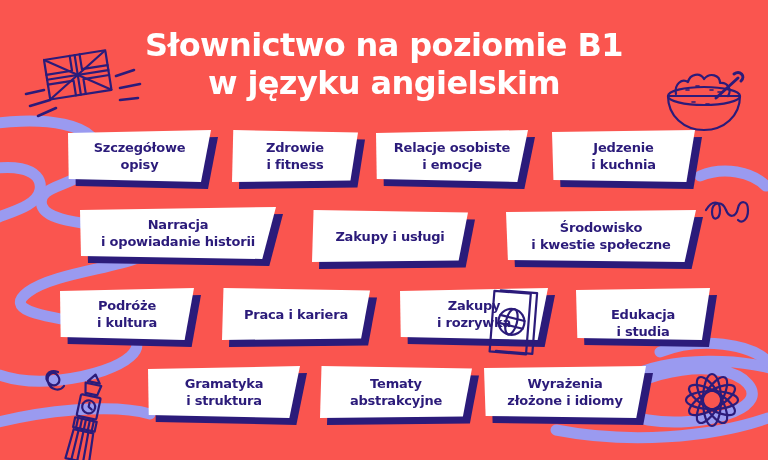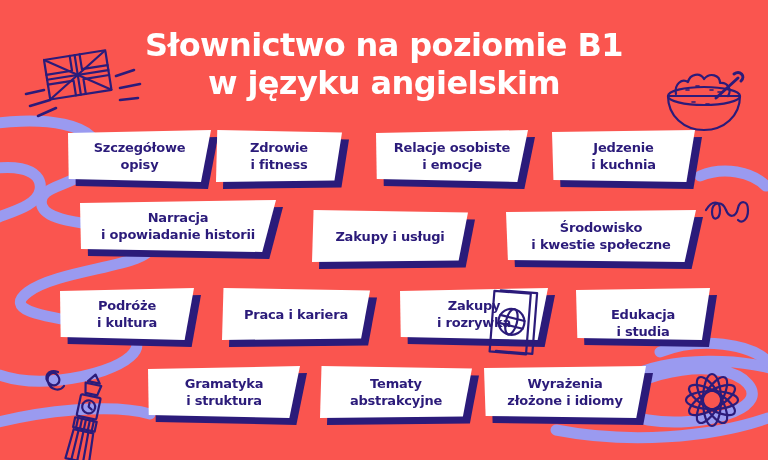--- a/index.html
+++ b/index.html
@@ -202,39 +202,39 @@
     <span class="title-line">w języku angielskim</span>
   </div>
 
   <div class="cards-layer" id="cards-layer">
       <div class="card clip-a" style="left: 68px; top: 130px; width: 143px; height: 52px;">
         <div class="card-shadow"></div>
         <div class="card-face"></div>
         <div class="card-label">Szczegółowe
 opisy</div>
       </div>
-      <div class="card clip-b" style="left: 216px; top: 130px; width: 126px; height: 52px;">
+      <div class="card clip-b" style="left: 232px; top: 130px; width: 126px; height: 52px;">
         <div class="card-shadow"></div>
         <div class="card-face"></div>
         <div class="card-label">Zdrowie
 i fitness</div>
       </div>
       <div class="card clip-a" style="left: 376px; top: 130px; width: 152px; height: 52px;">
         <div class="card-shadow"></div>
         <div class="card-face"></div>
         <div class="card-label">Relacje osobiste
 i emocje</div>
       </div>
       <div class="card clip-c" style="left: 552px; top: 130px; width: 143px; height: 52px;">
         <div class="card-shadow"></div>
         <div class="card-face"></div>
         <div class="card-label">Jedzenie
 i kuchnia</div>
       </div>
-      <div class="card clip-a" style="left: 80px; top: 200px; width: 196px; height: 52px;">
+      <div class="card clip-a" style="left: 80px; top: 207px; width: 196px; height: 52px;">
         <div class="card-shadow"></div>
         <div class="card-face"></div>
         <div class="card-label">Narracja
 i opowiadanie historii</div>
       </div>
       <div class="card clip-b" style="left: 312px; top: 210px; width: 156px; height: 52px;">
         <div class="card-shadow"></div>
         <div class="card-face"></div>
         <div class="card-label">Zakupy i usługi</div>
       </div>

